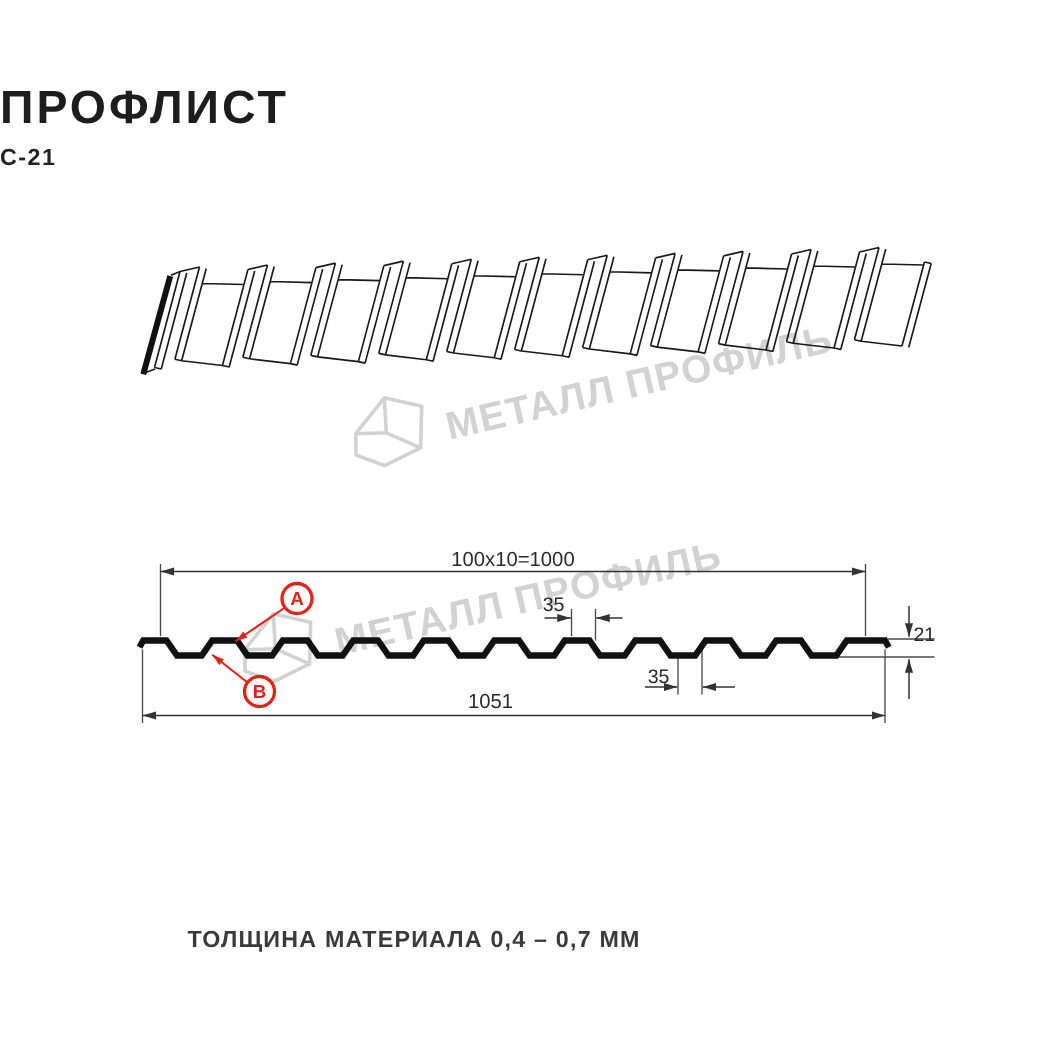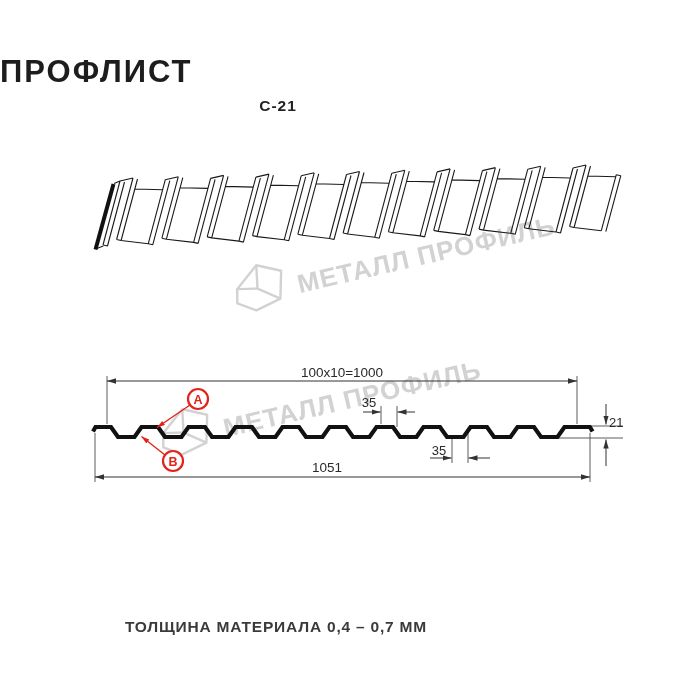--- a/index.html
+++ b/index.html
@@ -1,20 +1,20 @@
 <!DOCTYPE html>
 <html><head>
 <meta charset="utf-8">
 <style>
   html,body{margin:0;padding:0;background:#ffffff;}
   body{width:700px;height:700px;position:relative;overflow:hidden;
        font-family:"Liberation Sans", sans-serif;}
   .page-title{position:absolute;top:54px;left:0;width:700px;text-align:left;
        font-size:31px;font-weight:800;letter-spacing:2px;color:#1d1d1d;}
-  .page-subtitle{position:absolute;top:97px;left:0;width:556px;text-align:center;
+  .page-subtitle{position:absolute;top:97px;left:0;width:556px;text-align:left;
        font-size:15.5px;font-weight:700;letter-spacing:1px;color:#222;}
   .page-footer{position:absolute;top:618px;left:0;width:552px;text-align:center;
        font-size:15.5px;font-weight:600;letter-spacing:.8px;color:#3a3a3a;}
   svg{position:absolute;top:0;left:0;}
   .thin{stroke:#1a1a1a;stroke-width:1.1;fill:none;}
   .thick-edge{stroke:#111;stroke-width:4;fill:none;}
   .profile{stroke:#111;stroke-width:4.2;fill:none;stroke-miterlimit:4;}
   .ext{stroke:#4a4a4a;stroke-width:.9;fill:none;}
   .dim{stroke:#333;stroke-width:1;fill:none;}
   .dimtext{fill:#2a2a2a;font-size:13.5px;}

